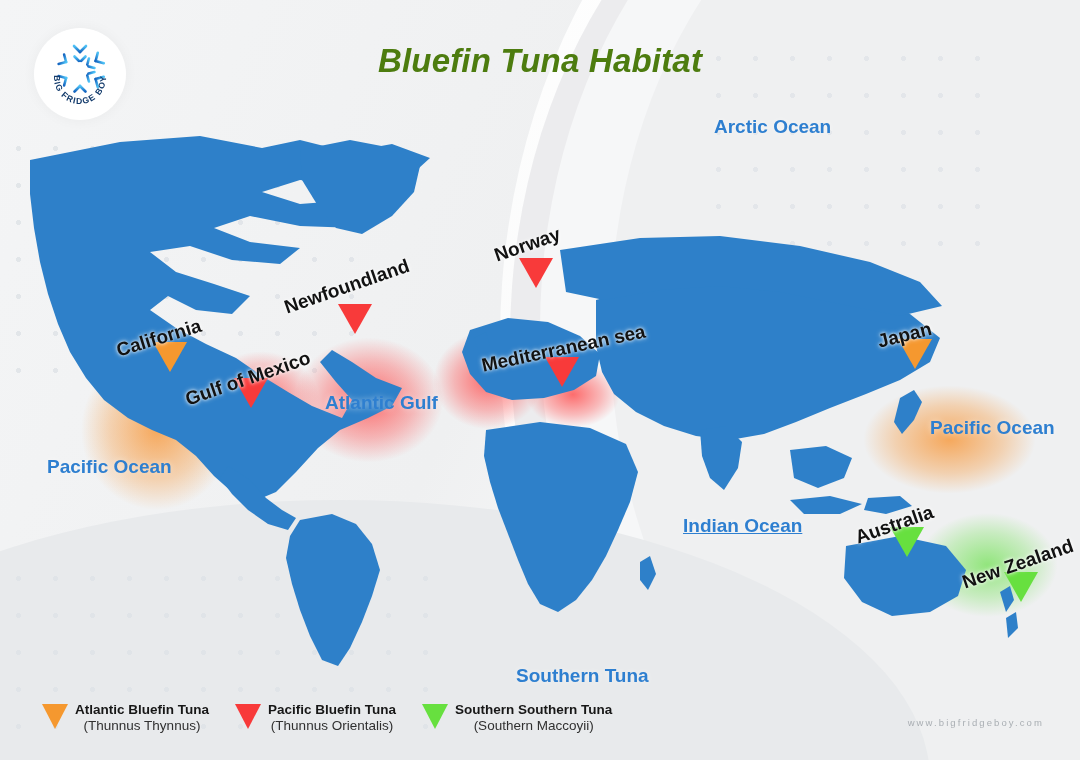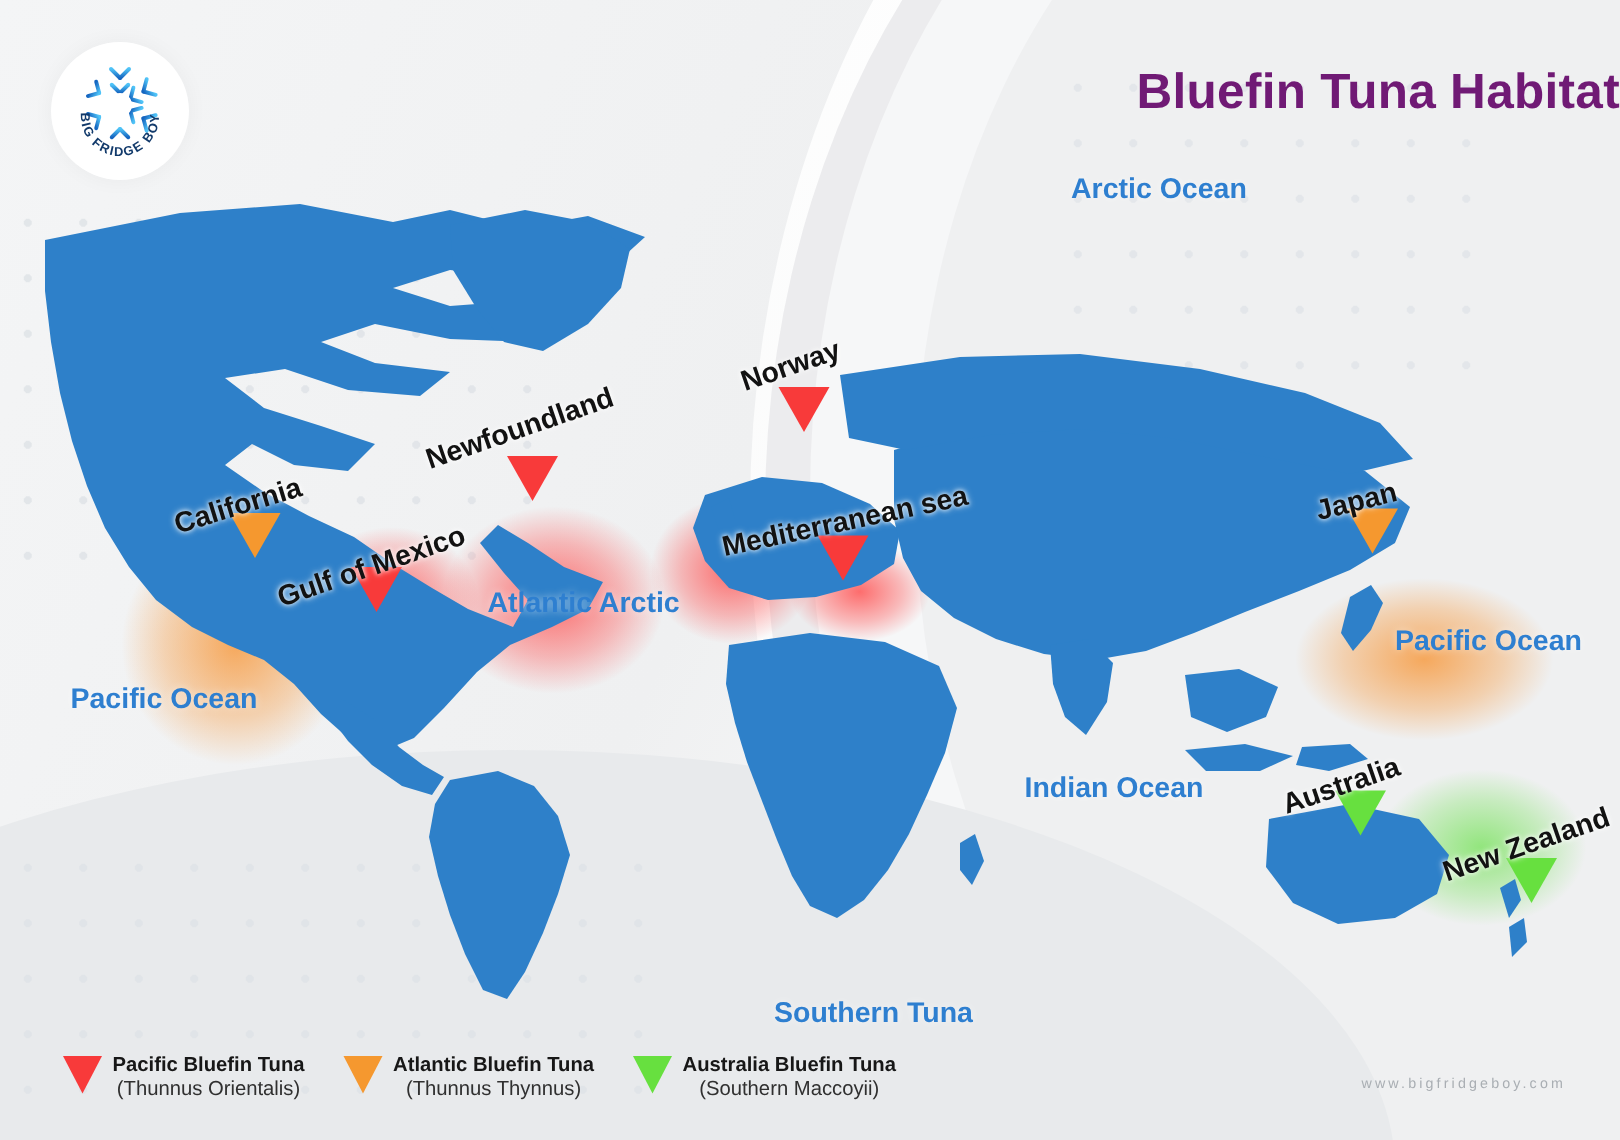--- a/index.html
+++ b/index.html
@@ -36,22 +36,22 @@
   .glow{position:absolute;border-radius:50%;pointer-events:none;}
   .glow.red{background:radial-gradient(closest-side, rgba(255,70,70,.78), rgba(255,70,70,.34) 48%, rgba(255,70,70,0) 78%);}
   .glow.orange{background:radial-gradient(closest-side, rgba(247,150,55,.80), rgba(247,150,55,.35) 50%, rgba(247,150,55,0) 80%);}
   .glow.green{background:radial-gradient(closest-side, rgba(110,225,80,.72), rgba(110,225,80,.30) 50%, rgba(110,225,80,0) 80%);}
 
   
   #worldmap{position:absolute;left:0;top:100px;width:1080px;height:570px;}
   #worldmap path, #worldmap circle, #worldmap ellipse{fill:#2e80c9;}
 
   
-  .title{position:absolute;left:0;right:0;top:42px;text-align:right;
-    font-size:33px;font-weight:bold;color:#701a75;letter-spacing:.2px;}
+  .title{position:absolute;left:0;right:0;top:42px;text-align:center;
+    font-size:33px;font-weight:bold;color:#4d7c0f;letter-spacing:.2px;font-style:italic;}
   .ocean{position:absolute;color:#2e7fd0;font-weight:bold;font-size:19px;
     white-space:nowrap;text-shadow:0 0 6px rgba(255,255,255,.55);}
   .place{position:absolute;color:#121212;font-weight:bold;font-size:19px;
     white-space:nowrap;transform-origin:left center;
     text-shadow:0 0 5px rgba(255,255,255,.85),0 0 3px rgba(255,255,255,.8);}
 
   
   .marker{position:absolute;width:0;height:0;
     border-left:17px solid transparent;border-right:17px solid transparent;}
   .marker.red{border-top:30px solid #f83a3a;}
@@ -195,22 +195,22 @@
         <textPath href="#arcpath" startOffset="50%" text-anchor="middle">BIG FRIDGE BOY</textPath>
       </text>
     </svg>
   </div>
 
   <div class="title">Bluefin Tuna Habitat</div>
 
   <div id="ocean-layer">
       <div class="ocean" style="left: 714px; top: 116px;">Arctic Ocean</div>
       <div class="ocean" style="left: 47px; top: 456px;">Pacific Ocean</div>
-      <div class="ocean" style="left: 325px; top: 392px;">Atlantic Arctic</div>
-      <div class="ocean" style="left: 683px; top: 515px;">Indian Ocean</div>
+      <div class="ocean" style="left: 325px; top: 392px;">Atlantic Gulf</div>
+      <div class="ocean" style="left: 683px; top: 515px; text-decoration: underline;">Indian Ocean</div>
       <div class="ocean" style="left: 930px; top: 417px;">Pacific Ocean</div>
       <div class="ocean" style="left: 516px; top: 665px;">Southern Tuna</div>
     </div>
   <div id="place-layer">
       <div class="marker orange" style="left: 153px; top: 342px;"></div>
       <div class="place" style="left: 117px; top: 340px; transform: rotate(-17deg);">California</div>
       <div class="marker red" style="left: 234px; top: 378px;"></div>
       <div class="place" style="left: 186px; top: 389px; transform: rotate(-19deg);">Gulf of Mexico</div>
       <div class="marker red" style="left: 338px; top: 304px;"></div>
       <div class="place" style="left: 285px; top: 297px; transform: rotate(-19deg);">Newfoundland</div>
@@ -221,36 +221,36 @@
       <div class="marker orange" style="left: 898px; top: 339px;"></div>
       <div class="place" style="left: 878px; top: 331px; transform: rotate(-14deg);">Japan</div>
       <div class="marker green" style="left: 890px; top: 527px;"></div>
       <div class="place" style="left: 856px; top: 527px; transform: rotate(-19deg);">Australia</div>
       <div class="marker green" style="left: 1004px; top: 572px;"></div>
       <div class="place" style="left: 963px; top: 572px; transform: rotate(-19deg);">New Zealand</div>
     </div>
 
   <div class="legend" id="legend">
       <div class="legend-item">
+        <div class="legend-tri orange"></div>
+        <div class="legend-text">
+          <div class="legend-name">Atlantic Bluefin Tuna</div>
+          <div class="legend-sci">(Thunnus Thynnus)</div>
+        </div>
+      </div>
+      <div class="legend-item">
         <div class="legend-tri red"></div>
         <div class="legend-text">
           <div class="legend-name">Pacific Bluefin Tuna</div>
           <div class="legend-sci">(Thunnus Orientalis)</div>
         </div>
       </div>
       <div class="legend-item">
-        <div class="legend-tri orange"></div>
-        <div class="legend-text">
-          <div class="legend-name">Atlantic Bluefin Tuna</div>
-          <div class="legend-sci">(Thunnus Thynnus)</div>
-        </div>
-      </div>
-      <div class="legend-item">
         <div class="legend-tri green"></div>
         <div class="legend-text">
-          <div class="legend-name">Australia Bluefin Tuna</div>
+          <div class="legend-name">Southern Southern Tuna</div>
           <div class="legend-sci">(Southern Maccoyii)</div>
         </div>
       </div>
     </div>
 
   <div class="site">www.bigfridgeboy.com</div>
 </div>
 
 </body></html>

